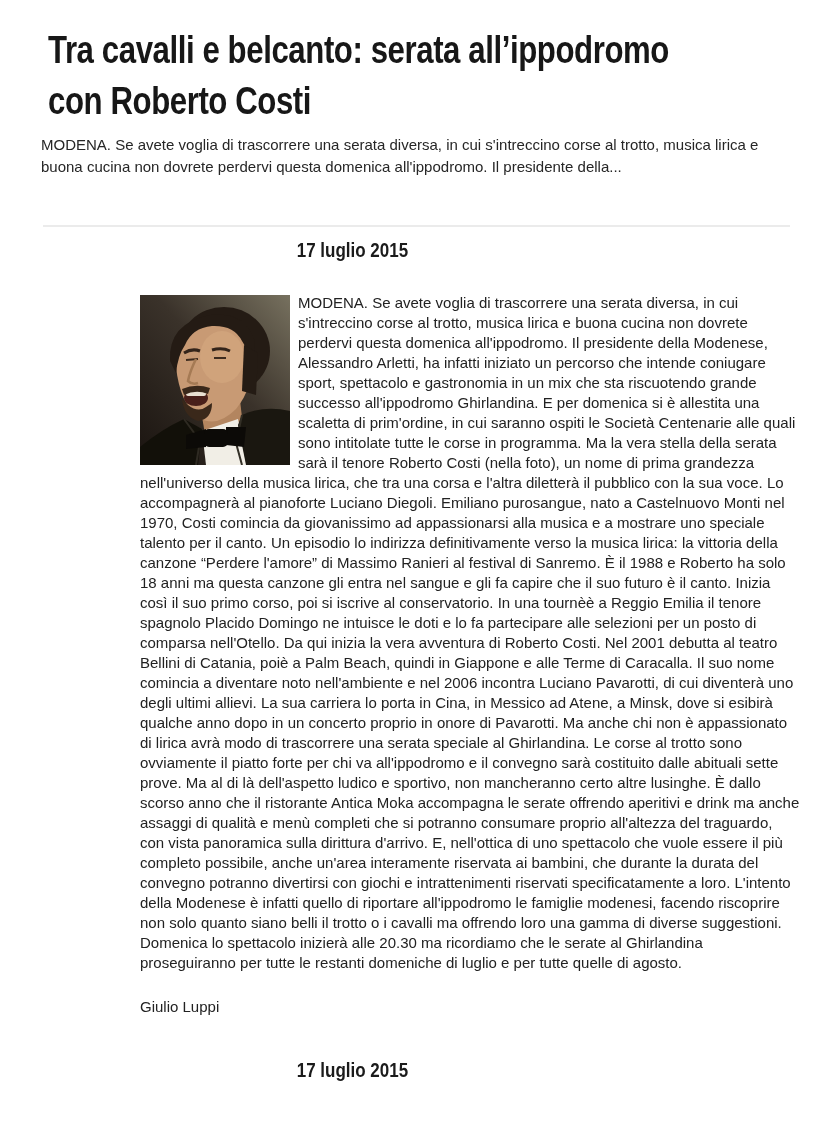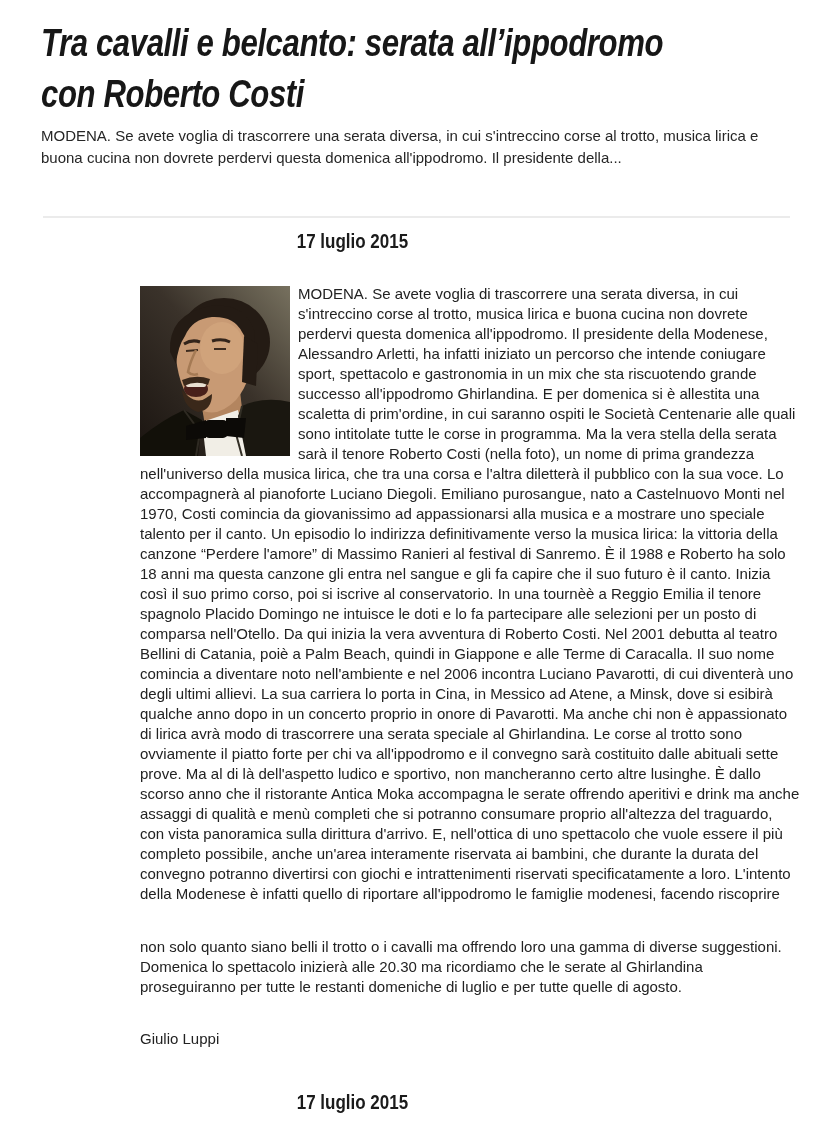--- a/index.html
+++ b/index.html
@@ -4,21 +4,21 @@
 <style>
   html,body{margin:0;padding:0;background:#ffffff;}
   .page{
     position:relative;
     width:823px;height:1138px;
     background:#ffffff;
     font-family:"Liberation Sans",sans-serif;
     overflow:hidden;
     color:#222;
   }
-  .headline{margin:0;padding:18px 16px 0 41px;font-style:italic;}
+  .headline{margin:7px;padding:18px 16px 0 41px;}
   .headline-line{
     white-space:nowrap;
     font-weight:bold;
     font-size:38px;
     line-height:51px;
     letter-spacing:-0.5px;
     color:#171717;
     transform:scaleX(0.82);
     transform-origin:left center;
   }
@@ -62,22 +62,22 @@
     margin:2px 8px 6px 0;
     padding:0;
   }
   .photo-figure svg{display:block;width:150px;height:170px;}
   .body-text{
     margin:0;
     font-size:15px;
     line-height:20px;
     color:#222222;
   }
-  .par2{margin-top:33px;}
-  .author{margin-top:32px;}
+  .par2{}
+  .author{margin-top:24px;}
   .date-bottom{margin-top:42px;}
 </style>
 </head>
 <body>
 
 <div class="page">
 
   <h1 class="headline">
     <div class="headline-line">Tra cavalli e belcanto: serata all’ippodromo</div>
     <div class="headline-line">con Roberto Costi</div>

